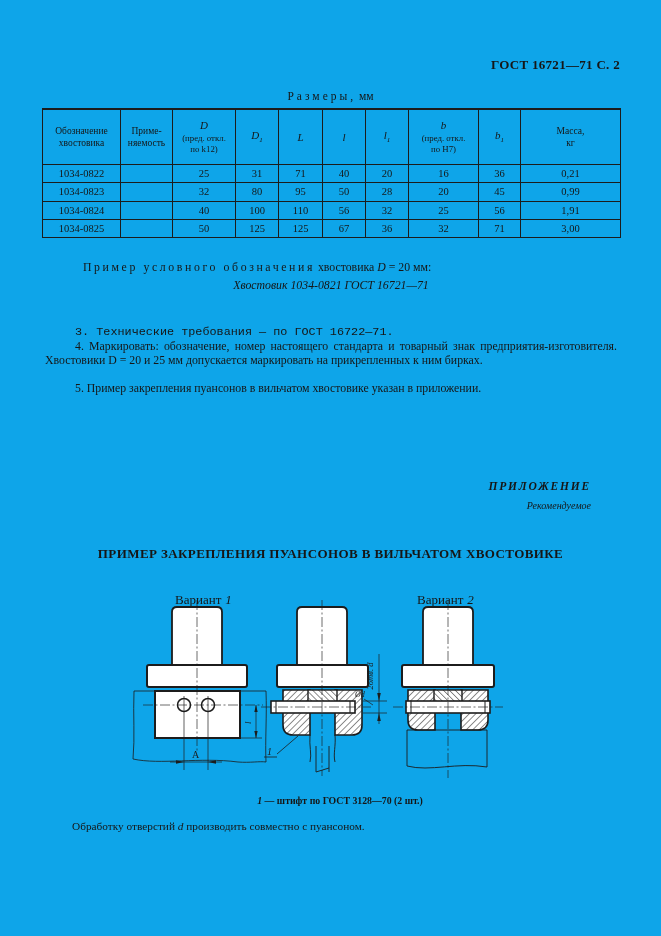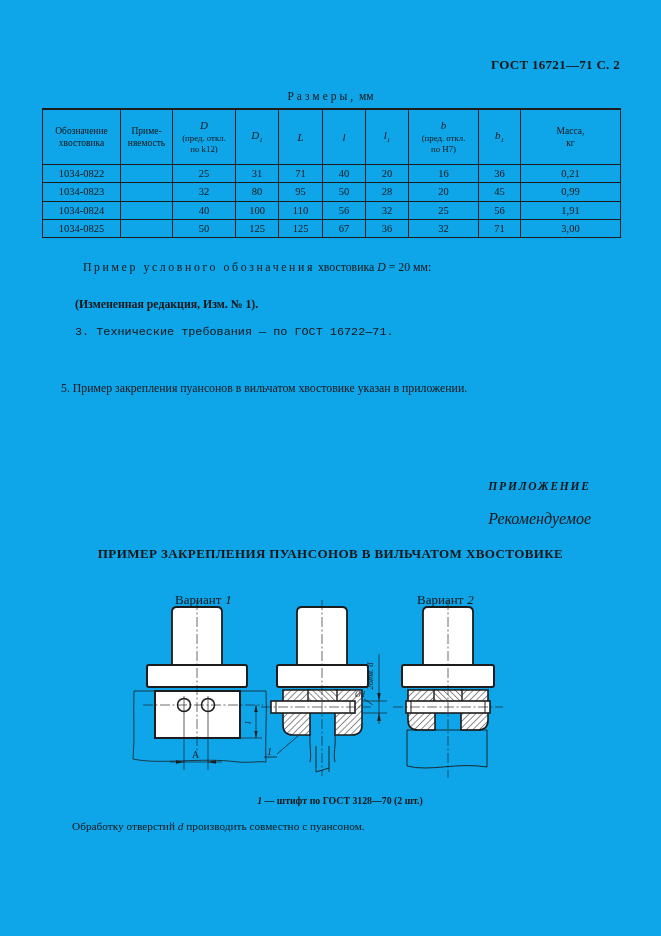--- a/index.html
+++ b/index.html
@@ -23,25 +23,25 @@
 
   .para{position:absolute;font-size:11.8px;line-height:13.8px;}
   .spaced{letter-spacing:2.6px;}
   .iv{font-style:italic;}
   #p-example{top:261px;left:75px;margin-left:8px;}
   #p-designation{top:279px;left:42px;width:578px;text-align:center;font-style:italic;}
   #p-amendment{top:298px;left:75px;font-weight:bold;}
   #p-item2{top:312px;left:75px;}
   #p-item3{top:326px;left:75px;font-family:Liberation Mono, monospace;}
   #p-item4{top:340px;left:45px;width:572px;text-align:justify;text-indent:30px;}
-  #p-item5{top:382px;left:61px;}
-
-  .appendix{position:absolute;top:480px;right:70px;text-align:center;font-style:italic;}
+  #p-item5{top:382px;left:75px;}
+
+  .appendix{position:absolute;top:480px;right:70px;text-align:right;font-style:italic;}
   .appendix .a1{display:block;font-size:11.5px;font-weight:bold;letter-spacing:1.8px;}
-  .appendix .a2{display:block;font-size:16px;margin-top:18px;}
+  .appendix .a2{display:block;font-size:10px;margin-top:8px;}
 
   .section-title{position:absolute;top:546px;left:0;width:100%;text-align:center;
                  font-weight:bold;font-size:13px;letter-spacing:.4px;}
   .variant{position:absolute;top:592px;font-size:13px;}
   #v1{left:175px;} #v2{left:417px;}
   .variant .num{font-style:italic;margin-left:4px;}
 
   .draw{position:absolute;top:596px;left:105px;}
 
   .caption{position:absolute;top:795px;left:105px;width:470px;text-align:center;font-size:9.8px;font-weight:bold;}
@@ -168,23 +168,24 @@
           <td>71</td>
           <td>3,00</td>
         </tr>
       </tbody>
   </table>
 
   <div class="para" id="p-example">
     <span class="spaced">Пример условного обозначения</span><span> хвостовика </span><span class="iv">D</span><span> = 20 мм:</span>
   </div>
 
-
-  <div class="para" id="p-amendment">(Измененная редакция, Изм. № 1).</div>
+  <div class="para" id="p-designation">Хвостовик 1034-0821 ГОСТ 16721—71</div>
+
   <div class="para" id="p-item3">3. Технические требования — по ГОСТ 16722—71.</div>
+  <div class="para" id="p-item4">4. Маркировать: обозначение, номер настоящего стандарта и товарный знак предприятия-изготовителя. Хвостовики D = 20 и 25 мм допускается маркировать на прикрепленных к ним бирках.</div>
   <div class="para" id="p-item5">5. Пример закрепления пуансонов в вильчатом хвостовике указан в приложении.</div>
 
   <div class="appendix">
     <span class="a1">ПРИЛОЖЕНИЕ</span>
     <span class="a2">Рекомендуемое</span>
   </div>
 
   <div class="section-title">ПРИМЕР ЗАКРЕПЛЕНИЯ ПУАНСОНОВ В ВИЛЬЧАТОМ ХВОСТОВИКЕ</div>
 
   <div class="variant" id="v1">

